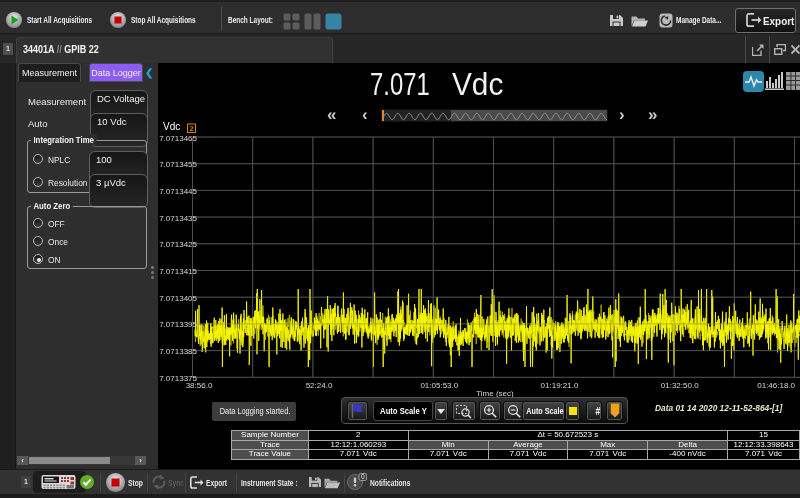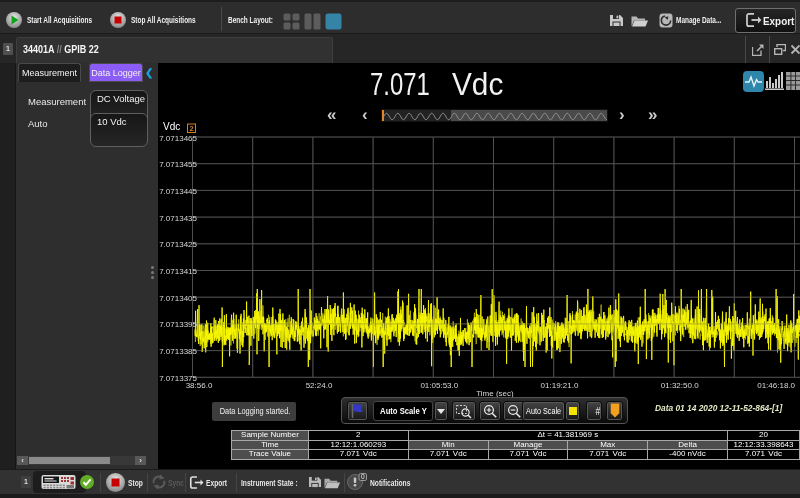--- a/index.html
+++ b/index.html
@@ -31,21 +31,21 @@
 
 #reading1{left:370px;top:67px;font-size:31px;color:#f2f2f2;transform:scaleX(0.77);transform-origin:0 50%}
 #reading2{left:452px;top:67px;font-size:31px;color:#f2f2f2;transform:scaleX(0.96);transform-origin:0 50%}
 .navarrow{position:absolute;top:105px;font-size:17px;color:#cccccc;font-weight:bold}
 #navbar{left:381px;top:109px;width:227px;height:13px;background:#222;border:1px solid #111}
 
 #toast{left:212px;top:402px;width:84px;height:19px;background:#3d3d3d;border-radius:2px;font-size:9px;color:#f0f0f0;line-height:18px;text-align:center;white-space:nowrap}
 #toast span{display:inline-block;transform:scaleX(0.82)}
 #ctrlbox{left:341px;top:397px;width:287px;height:27px;background:linear-gradient(#2e2e2e,#0a0a0a);border:1px solid #555;border-radius:4px}
 .cbtn{position:absolute;top:3px;height:20px;background:linear-gradient(#454545,#161616);border:1px solid #0c0c0c;box-shadow:inset 0 0 0 1px #565656;border-radius:3px}
-.cbtn.txt{font-size:8.5px;color:#fff;font-weight:normal;text-align:right;line-height:19px;white-space:nowrap}
+.cbtn.txt{font-size:8.5px;color:#fff;font-weight:bold;text-align:right;line-height:19px;white-space:nowrap}
 .cbtn.txt span{display:inline-block;transform:scaleX(0.85)}
 #datalabel{left:655px;top:402px;font-size:9.5px;font-style:italic;font-weight:bold;color:#e4ecc8;white-space:nowrap;transform:scaleX(0.88);transform-origin:0 50%}
 
 #mtable{left:231px;top:430px;border-collapse:collapse;table-layout:fixed}
 #mtable td{border:1px solid #a8a8a8;font-size:8px;color:#fff;text-align:center;height:8.5px;line-height:8.5px;padding:0;white-space:nowrap;overflow:hidden}
 #mtable td.h{background:#4d4d4d}
 #mtable td.d{background:#000}
 
 #botbar{left:0;top:469px;width:800px;height:25px;background:#323232;border-top:1px solid #1a1a1a}
 #botbar .txt{position:absolute;top:8px;font-size:9px;font-weight:bold;color:#e8e8e8;white-space:nowrap;transform:scaleX(0.74);transform-origin:0 50%}
@@ -132,21 +132,39 @@
 
   <div class="ptab" style="left:2px;width:63px;background:#1d1d1d;border-bottom:1px solid #1d1d1d">Measurement</div>
   <div class="ptab" style="left:73px;width:54px;background:#8b5cf6">Data Logger</div>
   <div class="abs" style="left:129px;top:4px;font-size:10px;font-weight:bold;color:#1ba1e2">❮</div>
 
   <div class="plabel" style="left:12px;top:33px">Measurement</div>
   <div class="pfield" style="top:27px">DC Voltage</div>
   <div class="plabel" style="left:12px;top:55px">Auto</div>
   <div class="pfield" style="top:50px">10 Vdc</div>
 
-
+  <div class="gbox" style="top:77px;height:53px">
+    <div class="glegend">Integration Time</div>
+    <div class="radio" style="left:5px;top:13px"></div>
+    <div class="rlabel" style="left:20px;top:13px">NPLC</div>
+    <div class="pfield" style="left:61px;top:10px;width:59px">100</div>
+    <div class="radio" style="left:5px;top:36px"></div>
+    <div class="rlabel" style="left:20px;top:36px">Resolution</div>
+    <div class="pfield" style="left:61px;top:33px;width:59px">3 µVdc</div>
+  </div>
+
+  <div class="gbox" style="top:143px;height:63px">
+    <div class="glegend">Auto Zero</div>
+    <div class="radio" style="left:5px;top:11px"></div>
+    <div class="rlabel" style="left:20px;top:11px">OFF</div>
+    <div class="radio" style="left:5px;top:29px"></div>
+    <div class="rlabel" style="left:20px;top:29px">Once</div>
+    <div class="radio sel" style="left:5px;top:47px"></div>
+    <div class="rlabel" style="left:20px;top:47px">ON</div>
+  </div>
 
   <div class="abs" style="left:135px;top:203px;width:3px;height:3px;border-radius:50%;background:#7a7a7a"></div>
   <div class="abs" style="left:135px;top:208px;width:3px;height:3px;border-radius:50%;background:#7a7a7a"></div>
   <div class="abs" style="left:135px;top:213px;width:3px;height:3px;border-radius:50%;background:#7a7a7a"></div>
 </div>
 <div class="abs" id="main"></div>
 
 <div class="abs" id="hscroll">
   <div class="sbtn" style="left:0;font-weight:bold">‹</div>
   <div class="abs" style="left:12px;top:1px;width:81px;height:7px;background:#8a8a8a"></div>
@@ -312,28 +330,28 @@
       <col style="width:80px">
       <col style="width:80px">
       <col style="width:80px">
       <col style="width:80px">
       <col style="width:72px">
     </colgroup>
   <tbody>
   <tr>
         <td class="h">Sample Number</td>
         <td class="d">2</td>
-        <td class="d" colspan="4">Δt = 41.381969 s</td>
-        <td class="d">20</td>
+        <td class="d" colspan="4">Δt = 50.672523 s</td>
+        <td class="d">15</td>
       </tr>
   <tr>
-        <td class="h">Time</td>
+        <td class="h">Trace</td>
         <td class="d">12:12:1.060293</td>
         <td class="h">Min</td>
-        <td class="h">Manage</td>
+        <td class="h">Average</td>
         <td class="h">Max</td>
         <td class="h">Delta</td>
         <td class="d">12:12:33.398643</td>
       </tr>
   <tr>
         <td class="h">Trace Value</td>
         <td class="d">7.071  Vdc</td>
         <td class="d">7.071  Vdc</td>
         <td class="d">7.071  Vdc</td>
         <td class="d">7.071  Vdc</td>

